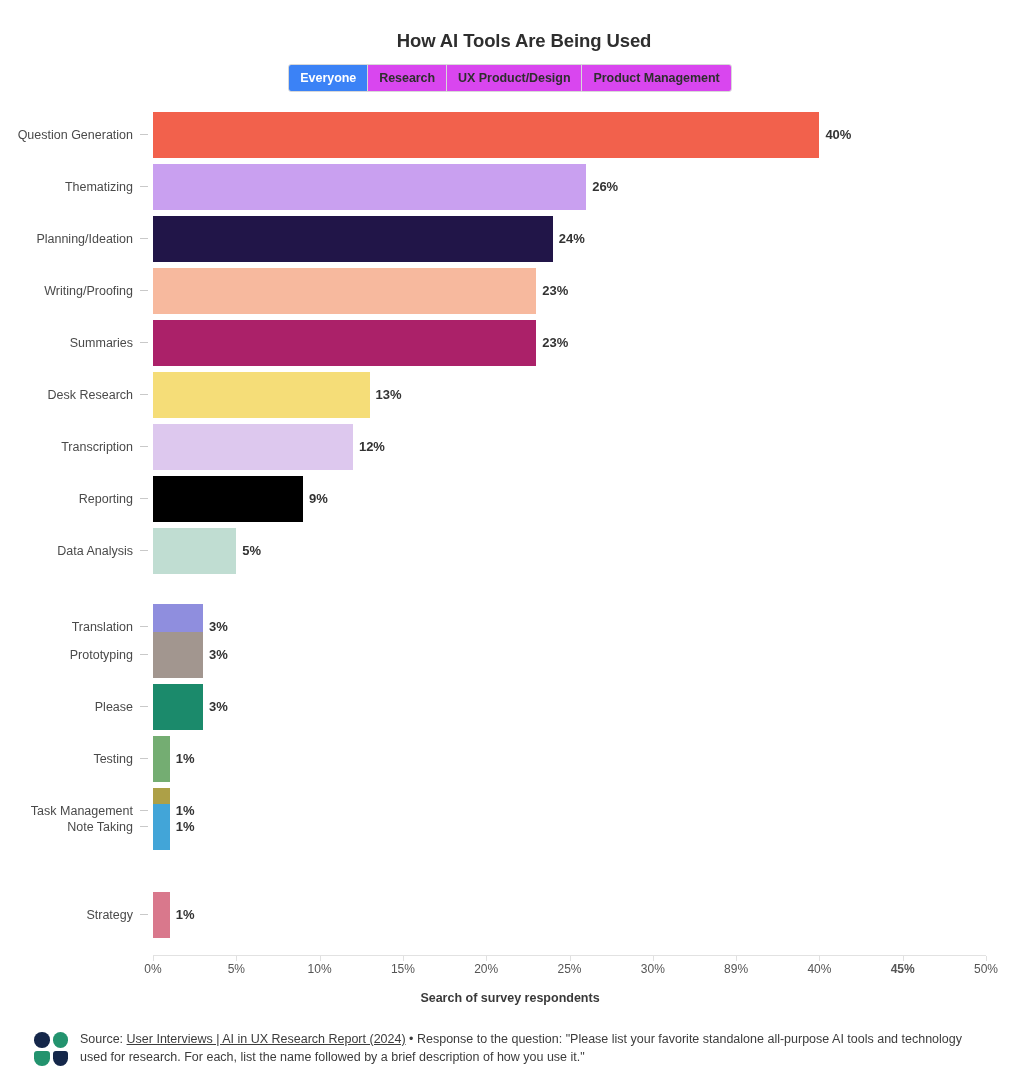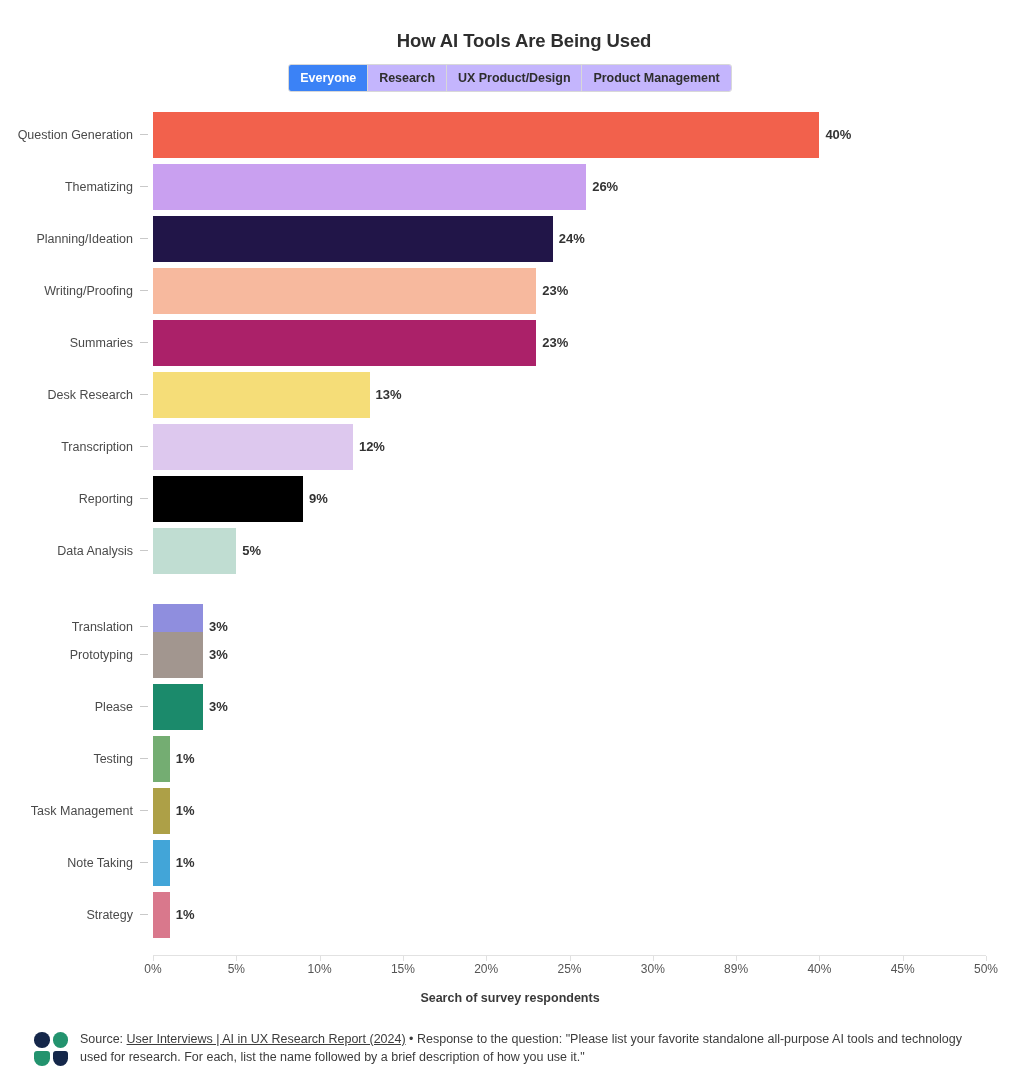--- a/index.html
+++ b/index.html
@@ -44,21 +44,21 @@
     height: 26px;
   }
   .tab {
     font-size: 12.5px;
     font-weight: bold;
     color: #2e2e2e;
     padding: 0 11px;
     display: flex;
     align-items: center;
     border-right: 1px solid #d8d8d8;
-    background: #c4b5fd;
+    background: #d946ef;
     white-space: nowrap;
     cursor: pointer;
     letter-spacing: -0.05px;
   }
   .tab:last-child { border-right: none; }
   .tab.active {
     background: #3b82f6;
     color: #ffffff;
   }
 
@@ -280,21 +280,21 @@
       <div class="row-tick"></div>
       <div class="bar" style="width: 16.66px; background: rgb(116, 173, 114);"></div>
       <div class="bar-value" style="left: 175.66px;">1%</div>
     </div>
     <div class="row" style="top: 676px;">
       <div class="row-label">Task Management</div>
       <div class="row-tick"></div>
       <div class="bar" style="width: 16.66px; background: rgb(173, 160, 71);"></div>
       <div class="bar-value" style="left: 175.66px;">1%</div>
     </div>
-    <div class="row" style="top: 728px;">
+    <div class="row" style="top: 692px;">
       <div class="row-label">Note Taking</div>
       <div class="row-tick"></div>
       <div class="bar" style="width: 16.66px; background: rgb(66, 165, 216);"></div>
       <div class="bar-value" style="left: 175.66px;">1%</div>
     </div>
     <div class="row" style="top: 780px;">
       <div class="row-label">Strategy</div>
       <div class="row-tick"></div>
       <div class="bar" style="width: 16.66px; background: rgb(217, 120, 140);"></div>
       <div class="bar-value" style="left: 175.66px;">1%</div>
@@ -312,21 +312,21 @@
     <div class="axis-tick-label" style="left: 486.2px;">20%</div>
     <div class="axis-tick" style="left: 569.5px;"></div>
     <div class="axis-tick-label" style="left: 569.5px;">25%</div>
     <div class="axis-tick" style="left: 652.8px;"></div>
     <div class="axis-tick-label" style="left: 652.8px;">30%</div>
     <div class="axis-tick" style="left: 736.1px;"></div>
     <div class="axis-tick-label" style="left: 736.1px;">89%</div>
     <div class="axis-tick" style="left: 819.4px;"></div>
     <div class="axis-tick-label" style="left: 819.4px;">40%</div>
     <div class="axis-tick" style="left: 902.7px;"></div>
-    <div class="axis-tick-label" style="left: 902.7px;">45%</div>
+    <div class="axis-tick-label" style="left: 902.7px; font-weight: bold;">45%</div>
     <div class="axis-tick" style="left: 986px;"></div>
     <div class="axis-tick-label" style="left: 986px;">50%</div>
     <div class="axis-title">Search of survey respondents</div>
   </div>
 
 <div class="footer">
   <div class="logo">
     <i class="c-navy"></i>
       <i class="c-green"></i>
       <i class="s-green"></i>

